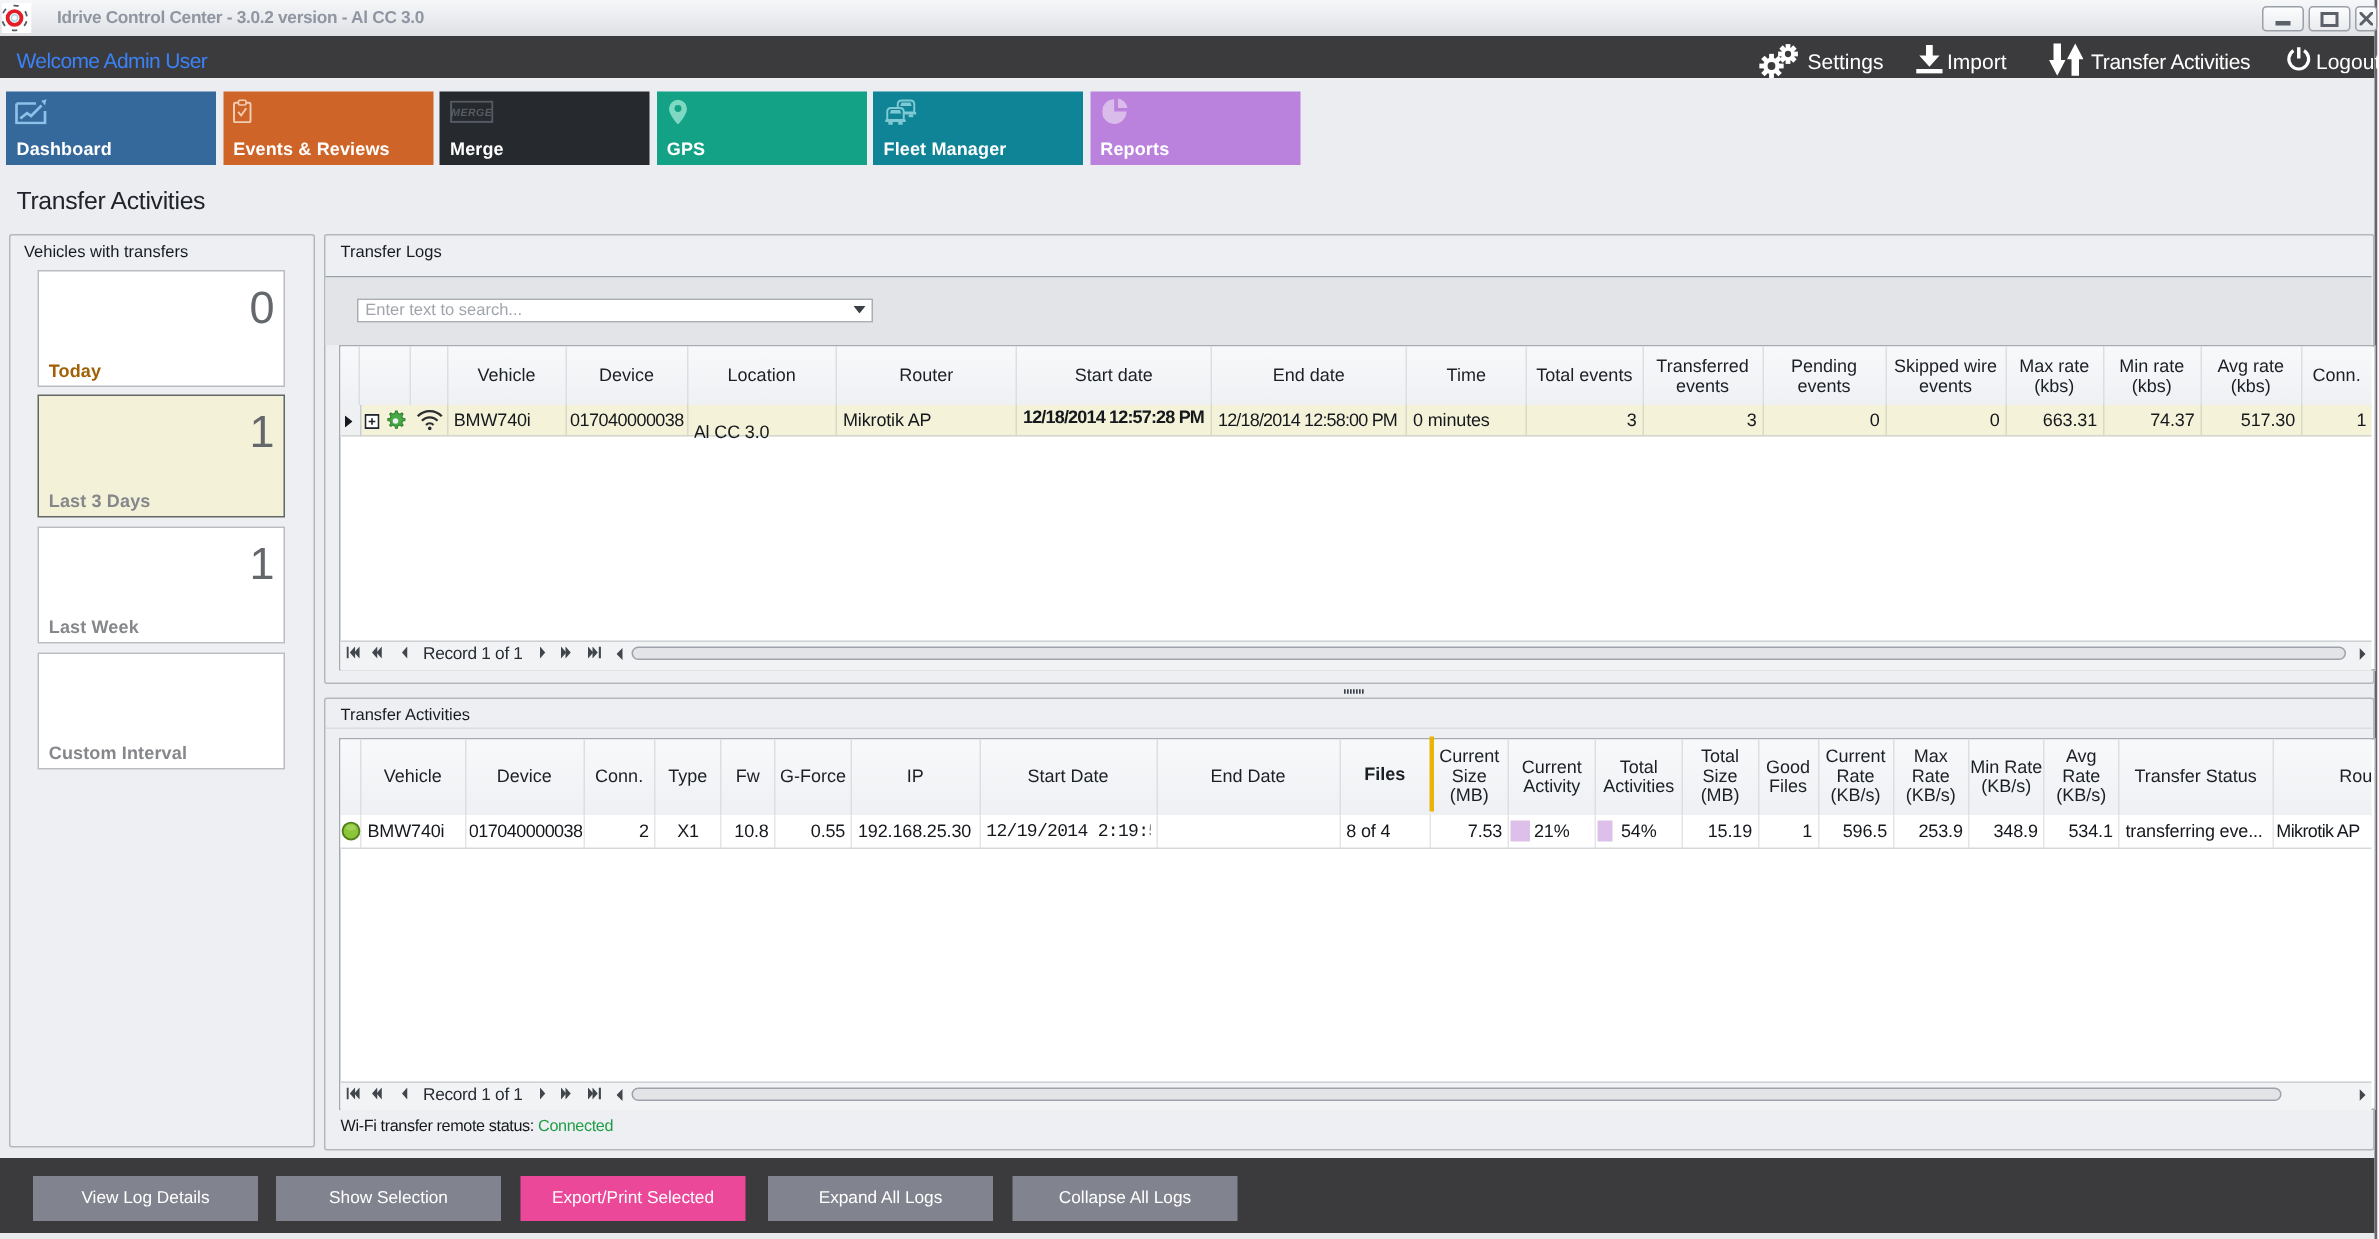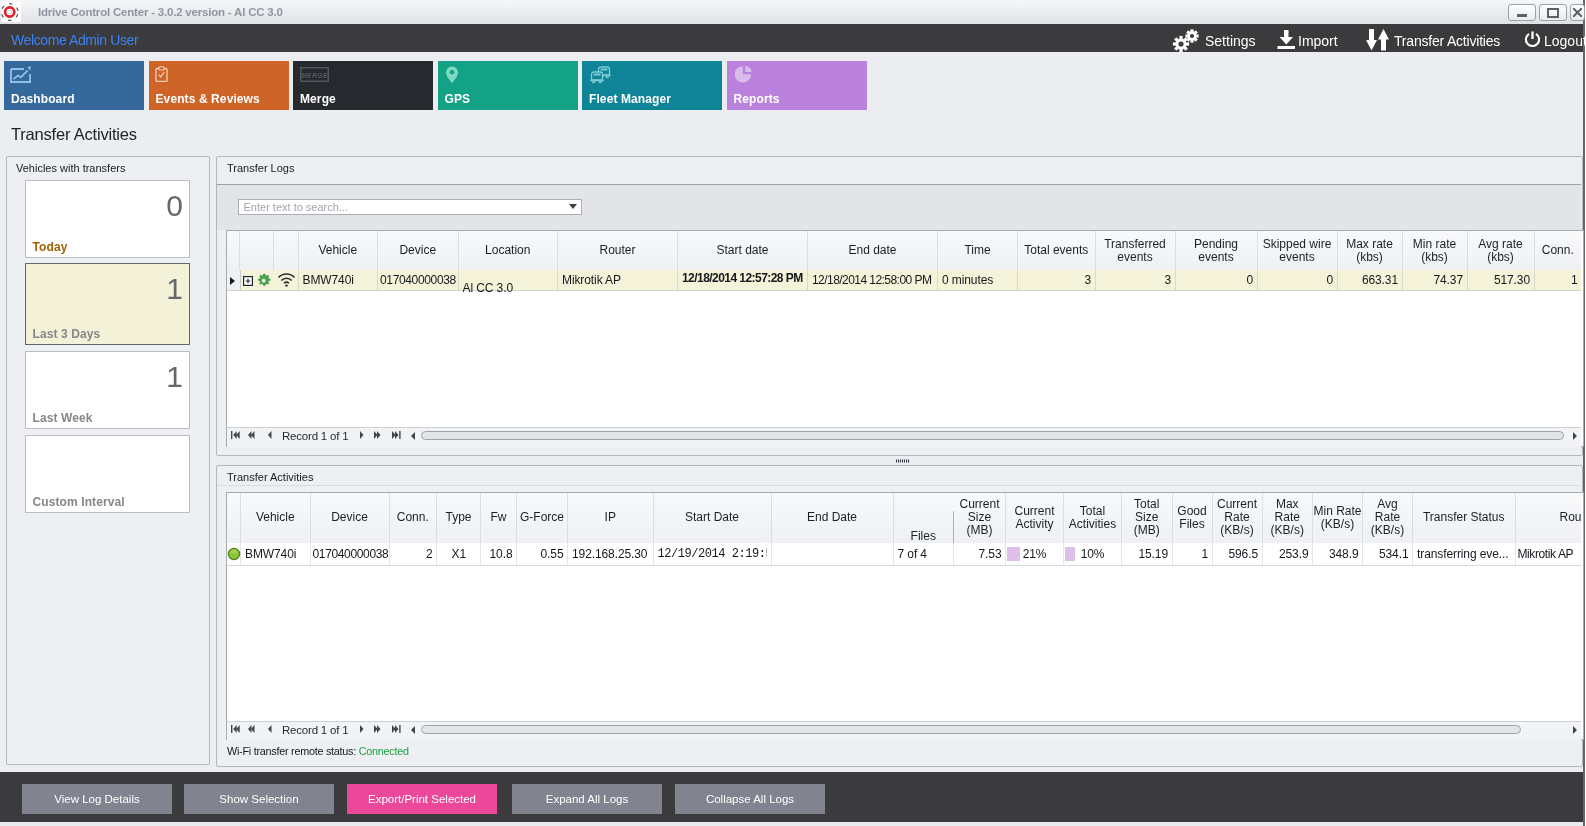--- a/index.html
+++ b/index.html
@@ -280,21 +280,21 @@
 <div class="hcell" style="left:225.5px;top:492.5px;width:14.5px;height:50px;border-right:1px solid #dcdfe2;"></div>
 <div class="hcell" style="left:241px;top:492.5px;width:68.5px;height:50px;border-right:1px solid #dcdfe2;">Vehicle</div>
 <div class="hcell" style="left:310.5px;top:492.5px;width:78.0px;height:50px;border-right:1px solid #dcdfe2;">Device</div>
 <div class="hcell" style="left:389.5px;top:492.5px;width:46.5px;height:50px;border-right:1px solid #dcdfe2;">Conn.</div>
 <div class="hcell" style="left:437px;top:492.5px;width:43px;height:50px;border-right:1px solid #dcdfe2;">Type</div>
 <div class="hcell" style="left:481px;top:492.5px;width:35px;height:50px;border-right:1px solid #dcdfe2;">Fw</div>
 <div class="hcell" style="left:517px;top:492.5px;width:50px;height:50px;border-right:1px solid #dcdfe2;">G-Force</div>
 <div class="hcell" style="left:568px;top:492.5px;width:84.5px;height:50px;border-right:1px solid #dcdfe2;">IP</div>
 <div class="hcell" style="left:653.5px;top:492.5px;width:117.0px;height:50px;border-right:1px solid #dcdfe2;">Start Date</div>
 <div class="hcell" style="left:771.5px;top:492.5px;width:121.0px;height:50px;border-right:1px solid #dcdfe2;">End Date</div>
-<div class="hcell" style="left:893.5px;top:511px;width:59.5px;height:50px;border-right:1px solid #eab308;">Files</div>
+<div class="hcell" style="left:893.5px;top:491px;width:59.5px;height:50px;border-right:3px solid #eab308;font-weight:bold;">Files</div>
 <div class="hcell" style="left:954px;top:492.5px;width:51px;height:50px;border-right:1px solid #dcdfe2;">Current Size (MB)</div>
 <div class="hcell" style="left:1006px;top:492.5px;width:57px;height:50px;border-right:1px solid #dcdfe2;">Current Activity</div>
 <div class="hcell" style="left:1064px;top:492.5px;width:57px;height:50px;border-right:1px solid #dcdfe2;">Total Activities</div>
 <div class="hcell" style="left:1122px;top:492.5px;width:49.5px;height:50px;border-right:1px solid #dcdfe2;">Total Size (MB)</div>
 <div class="hcell" style="left:1172.5px;top:492.5px;width:39.0px;height:50px;border-right:1px solid #dcdfe2;">Good Files</div>
 <div class="hcell" style="left:1212.5px;top:492.5px;width:49.0px;height:50px;border-right:1px solid #dcdfe2;">Current Rate (KB/s)</div>
 <div class="hcell" style="left:1262.5px;top:492.5px;width:49.5px;height:50px;border-right:1px solid #dcdfe2;">Max Rate (KB/s)</div>
 <div class="hcell" style="left:1313px;top:492.5px;width:49px;height:50px;border-right:1px solid #dcdfe2;">Min Rate (KB/s)</div>
 <div class="hcell" style="left:1363px;top:492.5px;width:49px;height:50px;border-right:1px solid #dcdfe2;">Avg Rate (KB/s)</div>
 <div class="hcell" style="left:1413px;top:492.5px;width:101.5px;height:50px;border-right:1px solid #dcdfe2;">Transfer Status</div>
@@ -311,26 +311,26 @@
     <span style="letter-spacing:-0.35px">017040000038</span>
   </div>
 <div class="cell" style="left:393.5px;top:542.5px;width:39.0px;height:22px;justify-content:flex-end;">2</div>
 <div class="cell" style="left:441px;top:542.5px;width:35.5px;height:22px;justify-content:center;">X1</div>
 <div class="cell" style="left:485px;top:542.5px;width:27.5px;height:22px;justify-content:flex-end;">10.8</div>
 <div class="cell" style="left:521px;top:542.5px;width:42.5px;height:22px;justify-content:flex-end;">0.55</div>
 <div class="cell" style="left:572px;top:542.5px;width:77.0px;height:22px;justify-content:flex-start;">192.168.25.30</div>
 <div class="cell" style="left:657.5px;top:542.5px;width:109.5px;height:22px;justify-content:flex-start;font-family:Liberation Mono, monospace;">
     <span style="letter-spacing:-0.45px">12/19/2014 2:19:51 ...</span>
   </div>
-<div class="cell" style="left:897.5px;top:542.5px;width:52.0px;height:22px;justify-content:flex-start;">7 of 4</div>
+<div class="cell" style="left:897.5px;top:542.5px;width:52.0px;height:22px;justify-content:flex-start;">8 of 4</div>
 <div class="cell" style="left:958px;top:542.5px;width:43.5px;height:22px;justify-content:flex-end;">7.53</div>
 <div style="position:absolute;left:1007px;top:546.5px;width:13px;height:14px;background:#dcc0ea;"></div>
 <div class="cell" style="left:1006px;top:542.5px;width:57px;height:22px;justify-content:center;">21%</div>
 <div style="position:absolute;left:1065px;top:546.5px;width:10px;height:14px;background:#dcc0ea;"></div>
-<div class="cell" style="left:1064px;top:542.5px;width:57px;height:22px;justify-content:center;">10%</div>
+<div class="cell" style="left:1064px;top:542.5px;width:57px;height:22px;justify-content:center;">54%</div>
 <div class="cell" style="left:1126px;top:542.5px;width:42.0px;height:22px;justify-content:flex-end;">15.19</div>
 <div class="cell" style="left:1176.5px;top:542.5px;width:31.5px;height:22px;justify-content:flex-end;">1</div>
 <div class="cell" style="left:1216.5px;top:542.5px;width:41.5px;height:22px;justify-content:flex-end;">596.5</div>
 <div class="cell" style="left:1266.5px;top:542.5px;width:42.0px;height:22px;justify-content:flex-end;">253.9</div>
 <div class="cell" style="left:1317px;top:542.5px;width:41.5px;height:22px;justify-content:flex-end;">348.9</div>
 <div class="cell" style="left:1367px;top:542.5px;width:41.5px;height:22px;justify-content:flex-end;">534.1</div>
 <div class="cell" style="left:1417px;top:542.5px;width:94.0px;height:22px;justify-content:flex-start;">transferring eve...</div>
 <div class="cell" style="left:1517.5px;top:542.5px;width:63.0px;height:22px;justify-content:flex-start;">
     <span style="letter-spacing:-0.4px">Mikrotik AP</span>
   </div>

